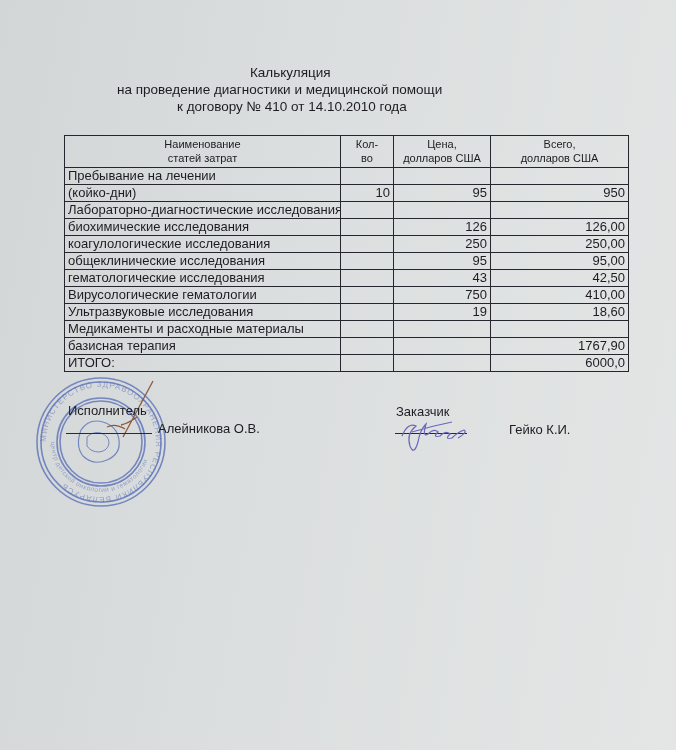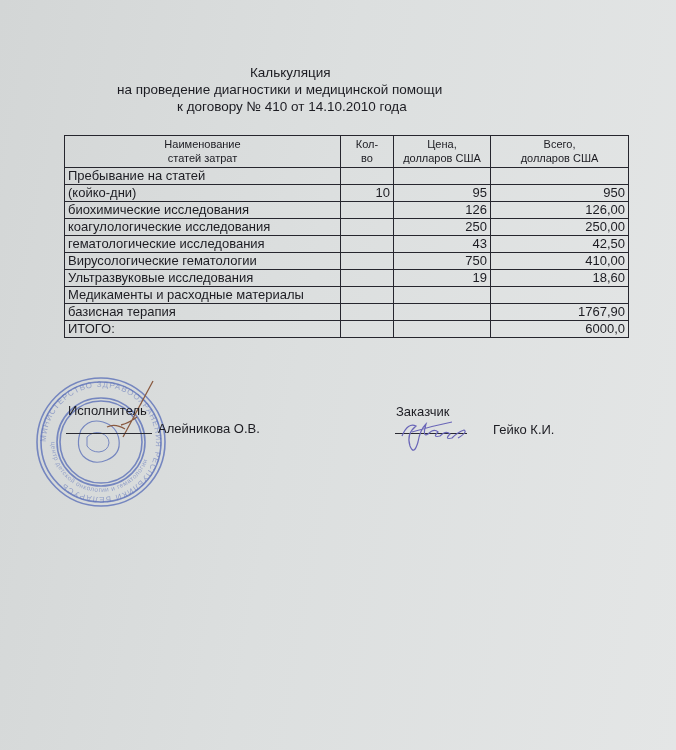--- a/index.html
+++ b/index.html
@@ -43,21 +43,21 @@
   col.c1 { width: 276px; }
   col.c2 { width: 53px; }
   col.c3 { width: 97px; }
   col.c4 { width: 138px; }
   td.num { text-align: right; }
 
   .sig-block { position: absolute; font-size: 13px; }
   .executor-label { left: 68px; top: 403px; }
   .executor-name { left: 158px; top: 421px; }
   .customer-label { left: 396px; top: 404px; }
-  .customer-name { left: 493px; top: 422px; }
+  .customer-name { left: 509px; top: 422px; }
   .sig-line { position: absolute; height: 1px; background: #2a2a32; }
   .line-exec { left: 66px; top: 433px; width: 86px; }
   .line-cust { left: 395px; top: 433px; width: 72px; }
 
   .stamp { position: absolute; left: 33px; top: 375px; width: 136px; height: 134px; }
   .sign { position: absolute; }
   .sign-exec { left: 95px; top: 377px; width: 70px; height: 70px; }
   .sign-cust { left: 392px; top: 408px; width: 90px; height: 50px; }
 </style>
 </head>
@@ -79,42 +79,54 @@
   <thead>
     <tr>
       <th><span>Наименование</span><br><span>статей затрат</span></th>
       <th><span>Кол-</span><br><span>во</span></th>
       <th><span>Цена,</span><br><span>долларов США</span></th>
       <th><span>Всего,</span><br><span>долларов США</span></th>
     </tr>
   </thead>
   <tbody id="rows">
       <tr>
-        <td>Пребывание на статей</td>
+        <td>Пребывание на лечении</td>
         <td class="num"></td>
         <td class="num"></td>
         <td class="num"></td>
       </tr>
       <tr>
         <td>(койко-дни)</td>
         <td class="num">10</td>
         <td class="num">95</td>
         <td class="num">950</td>
       </tr>
       <tr>
+        <td>Лабораторно-диагностические исследования</td>
+        <td class="num"></td>
+        <td class="num"></td>
+        <td class="num"></td>
+      </tr>
+      <tr>
         <td>биохимические исследования</td>
         <td class="num"></td>
         <td class="num">126</td>
         <td class="num">126,00</td>
       </tr>
       <tr>
         <td>коагулологические исследования</td>
         <td class="num"></td>
         <td class="num">250</td>
         <td class="num">250,00</td>
+      </tr>
+      <tr>
+        <td>общеклинические исследования</td>
+        <td class="num"></td>
+        <td class="num">95</td>
+        <td class="num">95,00</td>
       </tr>
       <tr>
         <td>гематологические исследования</td>
         <td class="num"></td>
         <td class="num">43</td>
         <td class="num">42,50</td>
       </tr>
       <tr>
         <td>Вирусологические гематологии</td>
         <td class="num"></td>

